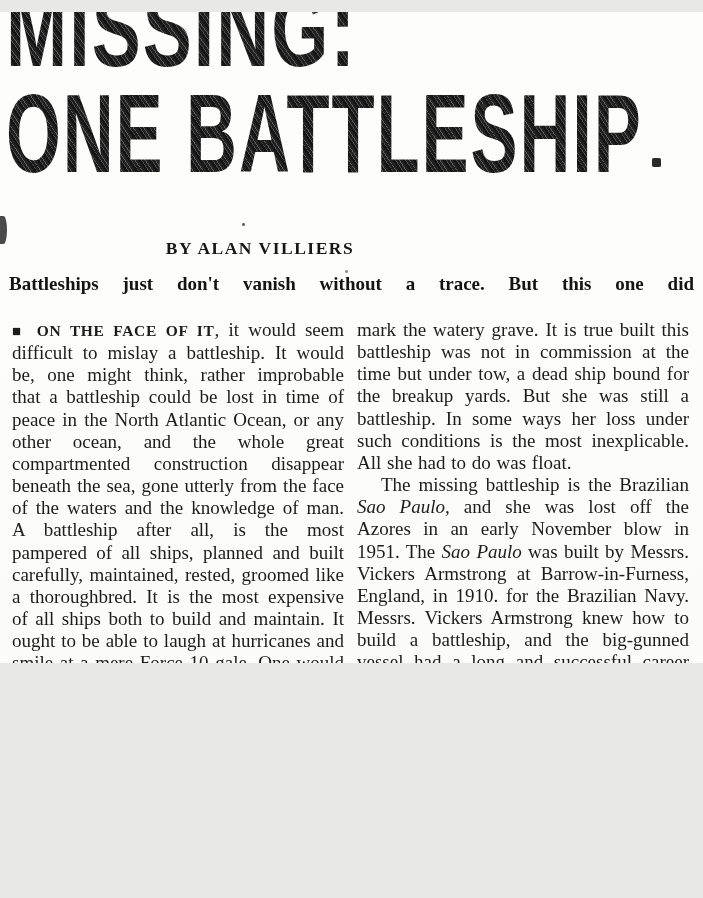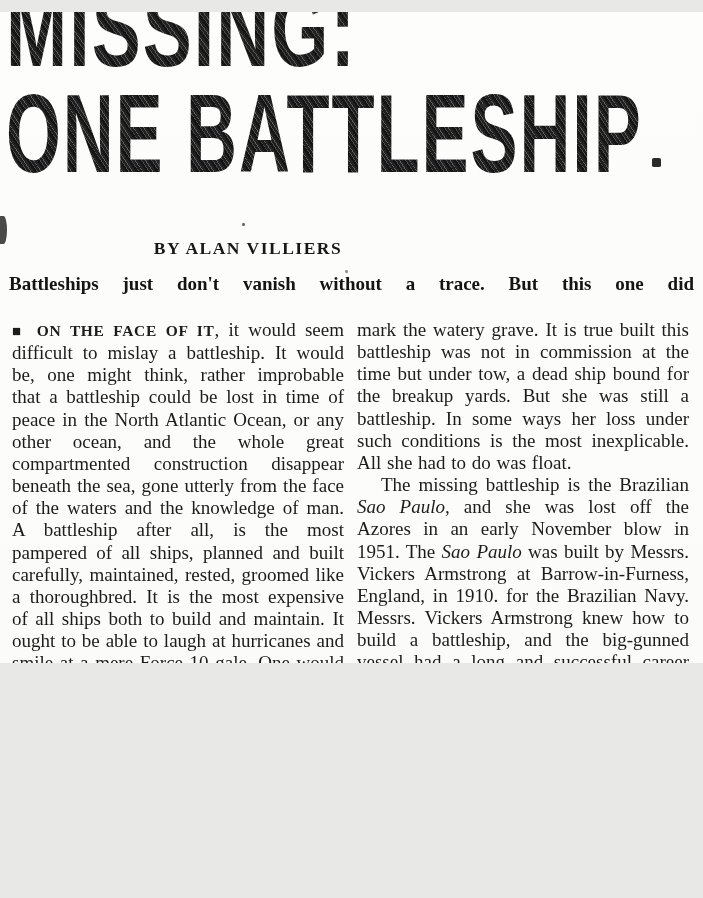--- a/index.html
+++ b/index.html
@@ -34,21 +34,21 @@
       background-clip: text;
       color: transparent;
     }
   }
   #headline-line1 { top: -37px; left: 6px;  font-size: 108px; transform: scale(0.68, 1); }
   #headline-line2 { top: 66px;  left: 6px;  font-size: 112px; transform: scale(0.63, 1); }
 
   
   #byline {
     position: absolute;
-    top: 226px; left: 128px; width: 240px;
+    top: 226px; left: 140px; width: 240px;
     text-align: center;
     font-weight: 700;
     font-size: 17.5px;
     letter-spacing: 1.5px;
     color: #171717;
     white-space: nowrap;
   }
   #standfirst {
     position: absolute;
     top: 261px; left: 9px; right: 9px;

